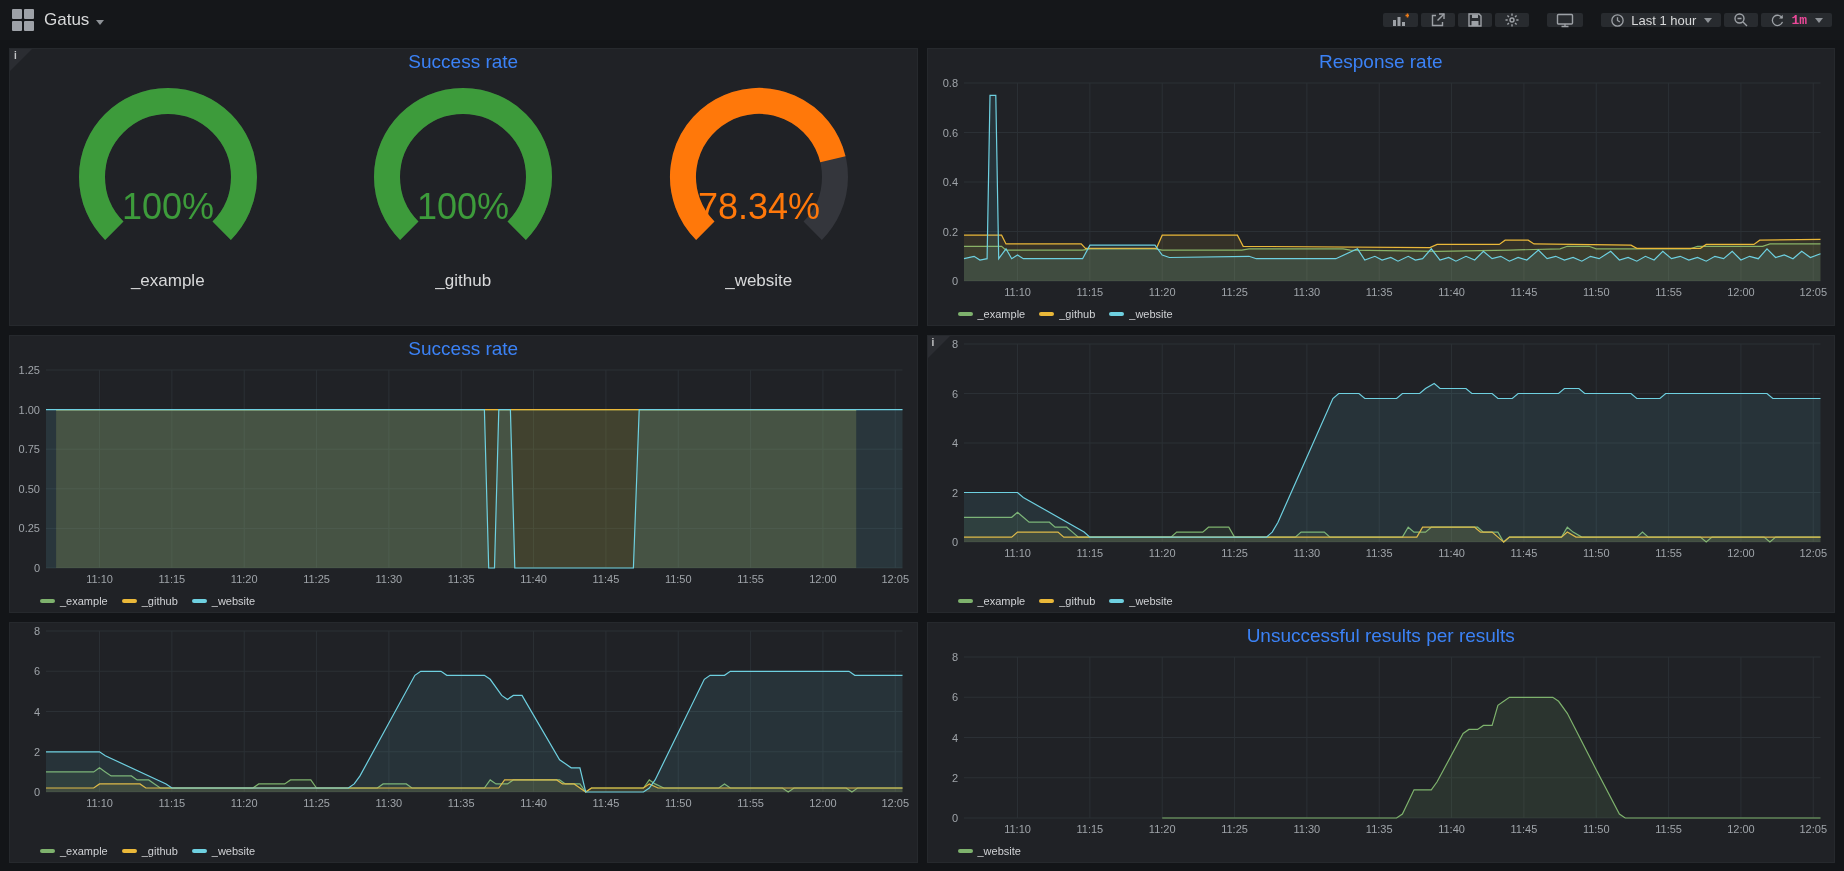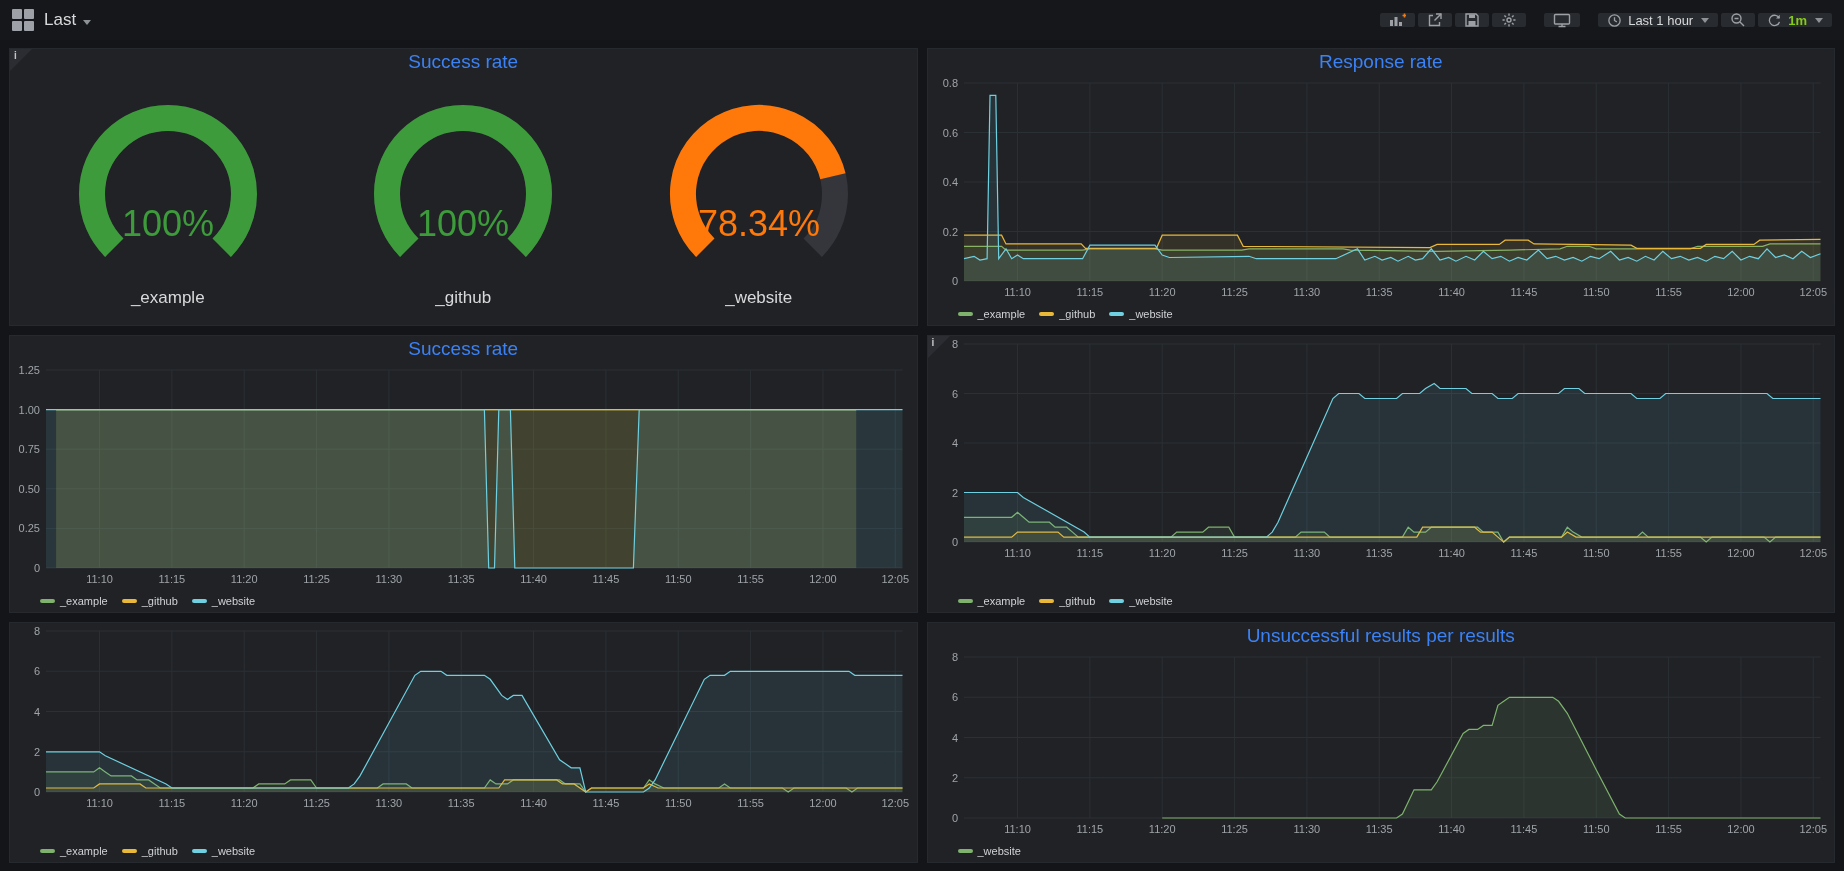--- a/index.html
+++ b/index.html
@@ -16,59 +16,59 @@
   .caret { width:0; height:0; border-left:4px solid transparent; border-right:4px solid transparent;
     border-top:5px solid #8e9297; display:inline-block; margin-left:2px; }
   .nav-right { display:flex; align-items:center; gap:3px; }
   .nav-btn { height:14px; min-width:34px; background:#282b2f; border:none; border-radius:2px;
     display:flex; align-items:center; justify-content:center; gap:6px; padding:0 9px;
     color:#c7c8ca; font-size:13px; cursor:pointer; }
   .nav-btn svg { display:block; }
   .nav-gap { width:12px; }
   .stroke-i { stroke:#9da1a6; stroke-width:1.4; fill:none; }
   .fill-i { fill:#9da1a6; }
-  .accent-txt { color:#84cc16; font-weight:700; }
+  .accent-txt { color:#ec4899; font-weight:700;font-family:Liberation Mono, monospace; }
   .time-label { color:#d8d9da; }
   
   .dash { padding:8px 9px; display:grid; grid-template-columns:1fr 1fr;
     grid-template-rows:278px 278px 241px; gap:9px; }
   .panel { background:#202226; border:1px solid #26292d; position:relative;
     display:flex; flex-direction:column; overflow:hidden; }
   .panel-title { height:26px; line-height:26px; text-align:center; color:#3b82f6;
     font-size:19px; font-weight:500; cursor:pointer; flex:0 0 auto; }
   .chart-body { flex:1 1 auto; min-height:0; cursor:crosshair; }
   .chart-legend { flex:0 0 22px; display:flex; align-items:center; gap:14px;
     padding-left:30px; }
   .legend-item { display:flex; align-items:center; gap:5px; color:#d0d2d5;
     font-size:11px; cursor:pointer; }
   .legend-swatch { width:15px; height:4px; border-radius:2px; display:inline-block; }
   .corner-info { position:absolute; top:0; left:0; width:0; height:0;
     border-top:22px solid #2b2d32; border-right:22px solid transparent; cursor:pointer; z-index:3; }
   .corner-info i { position:absolute; top:-21px; left:4px; color:#c5c6c8;
     font-size:10px; font-style:normal; font-weight:700; }
   
-  .gauges-row { display:flex; justify-content:space-around; align-items:center;
+  .gauges-row { display:flex; justify-content:space-around; align-items:flex-start;
     padding:4px 10px 0 10px; }
   .gauge-wrap { display:flex; flex-direction:column; align-items:center; }
   .gauge-label { color:#d8d9da; font-size:17px; margin-top:2px; }
   svg text { font-family:"Liberation Sans", sans-serif; }
 </style>
 </head>
 <body>
 
 <div class="navbar">
   <div class="nav-left">
     <div class="logo">
       <span></span>
         <span></span>
         <span></span>
         <span></span>
     </div>
     <div class="dash-title">
-      <span>Last</span>
+      <span>Gatus</span>
       <span class="caret"></span>
     </div>
   </div>
   <div class="nav-right">
     <button class="nav-btn">
       <svg width="17" height="16" viewBox="0 0 17 16">
         <rect x="1" y="8" width="3" height="6" class="fill-i"></rect>
         <rect x="5.5" y="5" width="3" height="9" class="fill-i"></rect>
         <rect x="10" y="10" width="3" height="4" class="fill-i"></rect>
         <path d="M13.5 3.5h4M15.5 1.5v4" stroke="#eb7b18" stroke-width="1.6" fill="none"></path>

